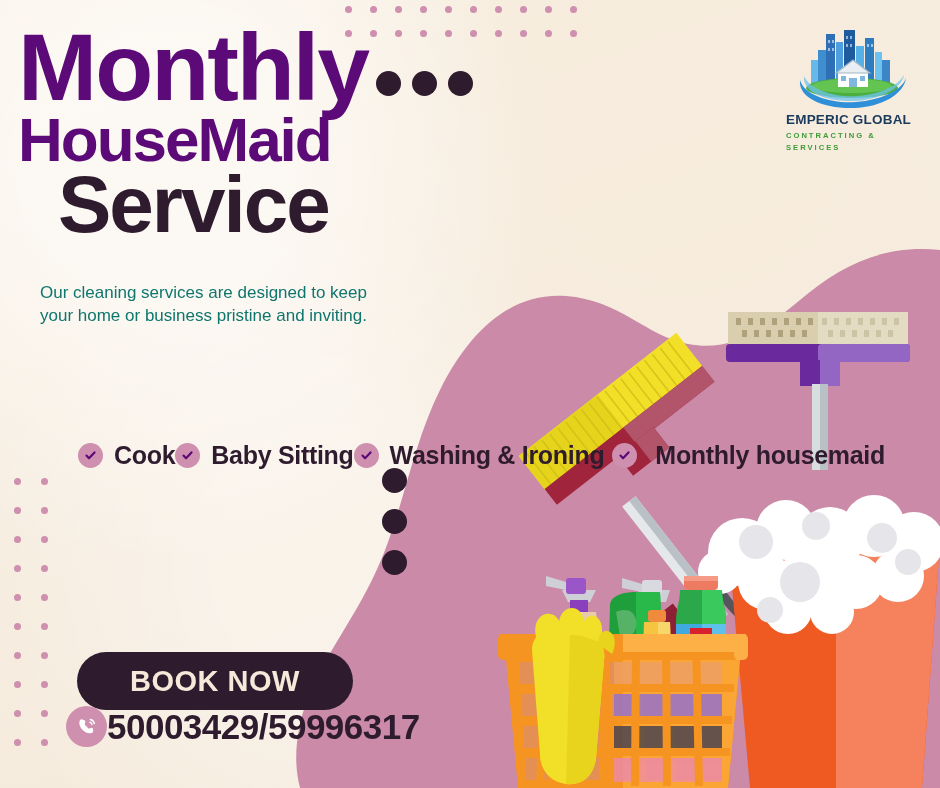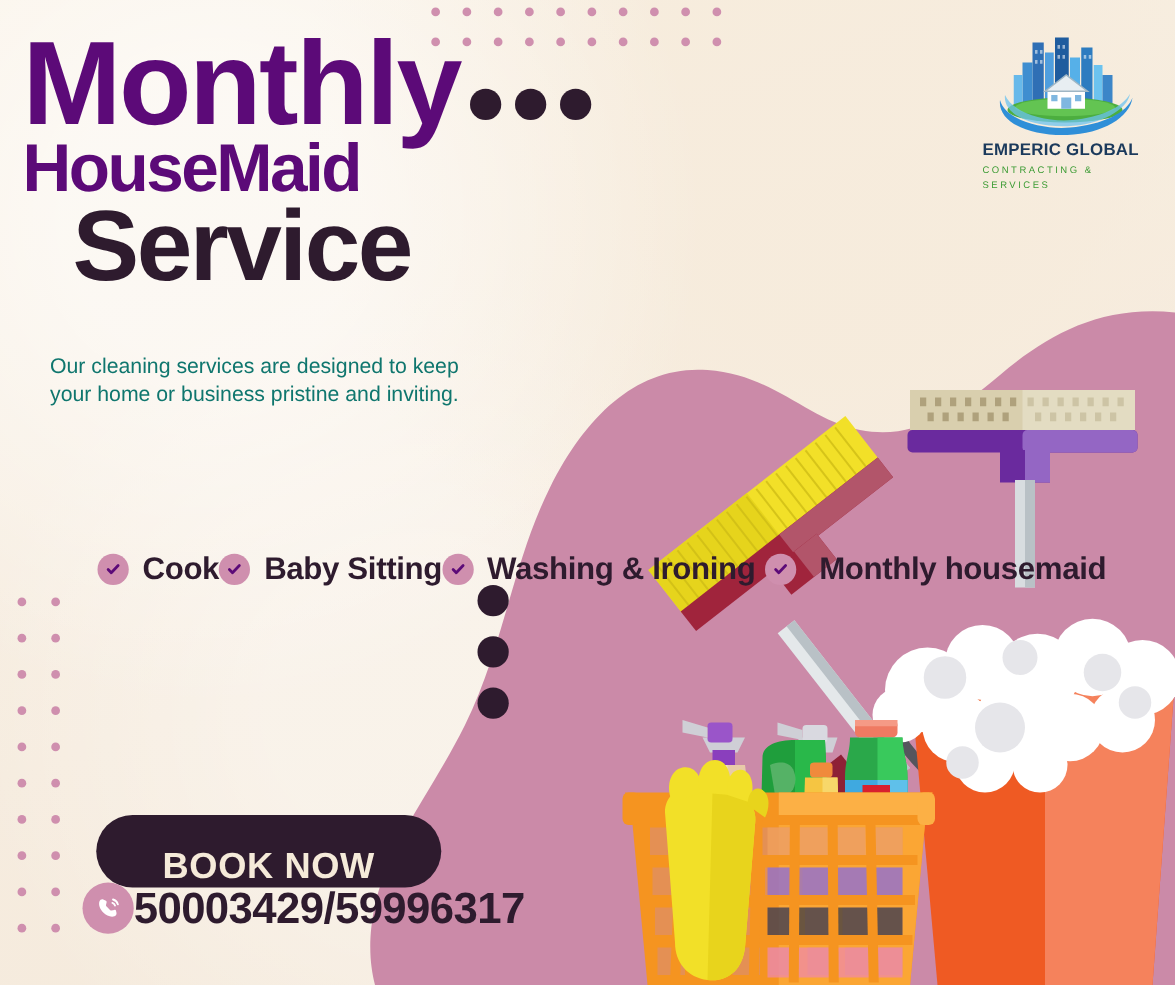--- a/index.html
+++ b/index.html
@@ -57,21 +57,21 @@
   .h-monthly{
     font-size:95px; font-weight:bold; color:#5c0a78;
     letter-spacing:-2px; line-height:.95;
     display:flex; align-items:flex-end;
   }
   .ellipsis{
     display:inline-flex; gap:11px; margin-left:8px; margin-bottom:16px;
   }
   .ellipsis i{ width:25px; height:25px; border-radius:50%; background:#2e1b2e; display:block; }
   .h-housemaid{
-    font-size:54px; font-weight:bold; color:#5c0a78;
+    font-size:62px; font-weight:bold; color:#5c0a78;
     letter-spacing:-2px; line-height:1.02; margin-top:-4px;
   }
   .h-service{
     font-size:80px; font-weight:bold; color:#2e1b2e;
     letter-spacing:-2px; line-height:1.0;
     margin-top:-6px; margin-left:40px;
   }
 
   
   .subcopy{
@@ -100,21 +100,21 @@
     font-size:25px; font-weight:bold; color:#2e1b2e;
     letter-spacing:-.3px; white-space:nowrap;
   }
   .check-row.indent .check-label{ margin-left:7px; }
 
   
   .cta{
     position:absolute; left:77px; top:652px; z-index:6;
     width:276px; height:58px;
     background:#2e1b2e; border-radius:30px;
-    display:flex; align-items:flex-end; justify-content:center;
+    display:flex; align-items:center; justify-content:center;
     cursor:pointer; border:none;
   }
   .cta span{
     color:#f5ead9; font-size:29px; font-weight:bold; letter-spacing:.5px;
   }
 
   .phone-row{
     position:absolute; left:66px; top:706px; z-index:6;
     display:flex; align-items:center; 
   }
@@ -133,21 +133,21 @@
   .logo{
     position:absolute; right:22px; top:28px; z-index:6;
     width:132px; 
   }
   .logo-mark{ width:132px; height:86px; display:block; }
   .logo-name{
     font-size:13.5px; font-weight:bold; color:#1b3a5c;
     letter-spacing:.2px; margin-top:-2px;
   }
   .logo-sub{
-    font-size:7.6px; font-weight:normal; color:#3d9c35;
+    font-size:7.6px; font-weight:bold; color:#3d9c35;
     letter-spacing:2px; line-height:1.6; margin-top:3px;
   }
 
   
   .illustration{
     position:absolute; left:470px; top:290px;
     width:470px; height:498px;
     z-index:4; pointer-events:none;
   }
 </style>

